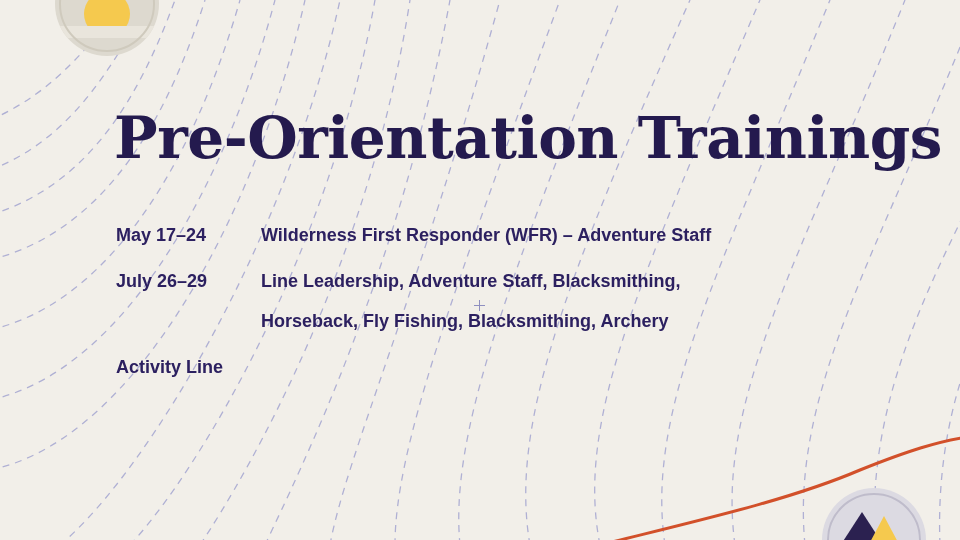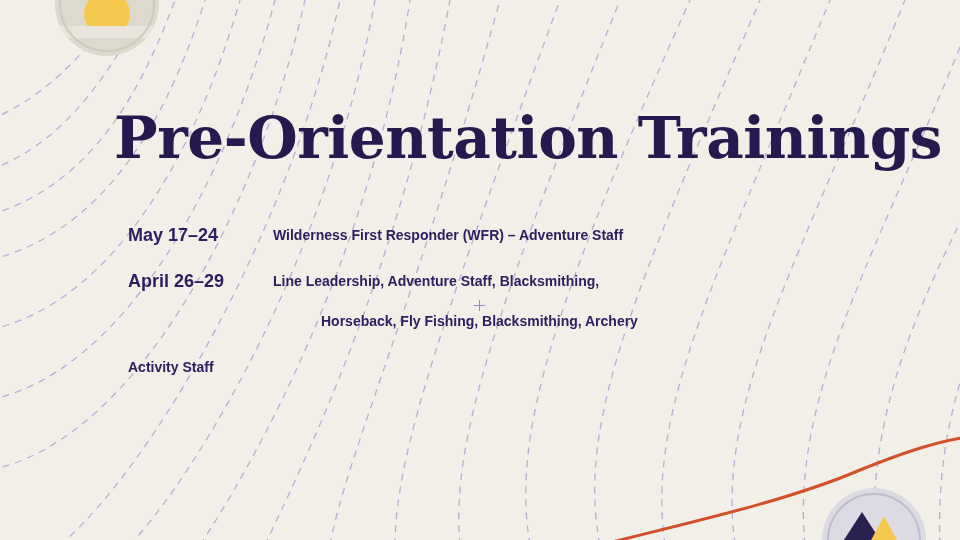--- a/index.html
+++ b/index.html
@@ -116,47 +116,46 @@
     font-weight: bold;
     font-size: 58px;
     letter-spacing: -0.5px;
     color: #241a4e;
     white-space: nowrap;
     padding-left: 48px;
   }
 
   .rows {
     position: absolute;
-    left: 128px;
+    left: 116px;
     top: 215px;
     width: 760px;
   }
   .row {
     display: flex;
     align-items: flex-start;
     margin-bottom: 6px;
   }
   .row-date {
     width: 145px;
     flex: 0 0 145px;
     font-size: 18px;
     font-weight: bold;
     color: #2c2060;
     line-height: 40px;
   }
   .row-desc {
     flex: 1 1 auto;
-    font-size: 14px;
+    font-size: 18px;
     font-weight: bold;
     color: #2c2060;
     line-height: 40px;
   }
   .row-desc .line2 {
     display: block;
-    margin-left: 48px;
   }
   .cursor {
     position: absolute;
     left: 474px;
     top: 300px;
     width: 11px;
     height: 11px;
     pointer-events: none;
   }
   .cursor:before, .cursor:after {
@@ -230,30 +229,30 @@
 
     <div class="row">
       <div class="row-date">May 17–24</div>
       <div class="row-desc">
         <span>Wilderness First Responder (WFR) – Adventure Staff</span>
       </div>
     </div>
 
 
     <div class="row">
-      <div class="row-date">April 26–29</div>
+      <div class="row-date">July 26–29</div>
       <div class="row-desc">
         <span>Line Leadership, Adventure Staff, Blacksmithing,</span>
         <span class="line2">Horseback, Fly Fishing, Blacksmithing, Archery</span>
       </div>
     </div>
 
     <div class="row">
       <div class="row-desc">
-        <span>Activity Staff</span>
+        <span>Activity Line</span>
       </div>
     </div>
 
   </div>
 
   <div class="cursor"></div>
 
 </div>
 
 </body></html>

